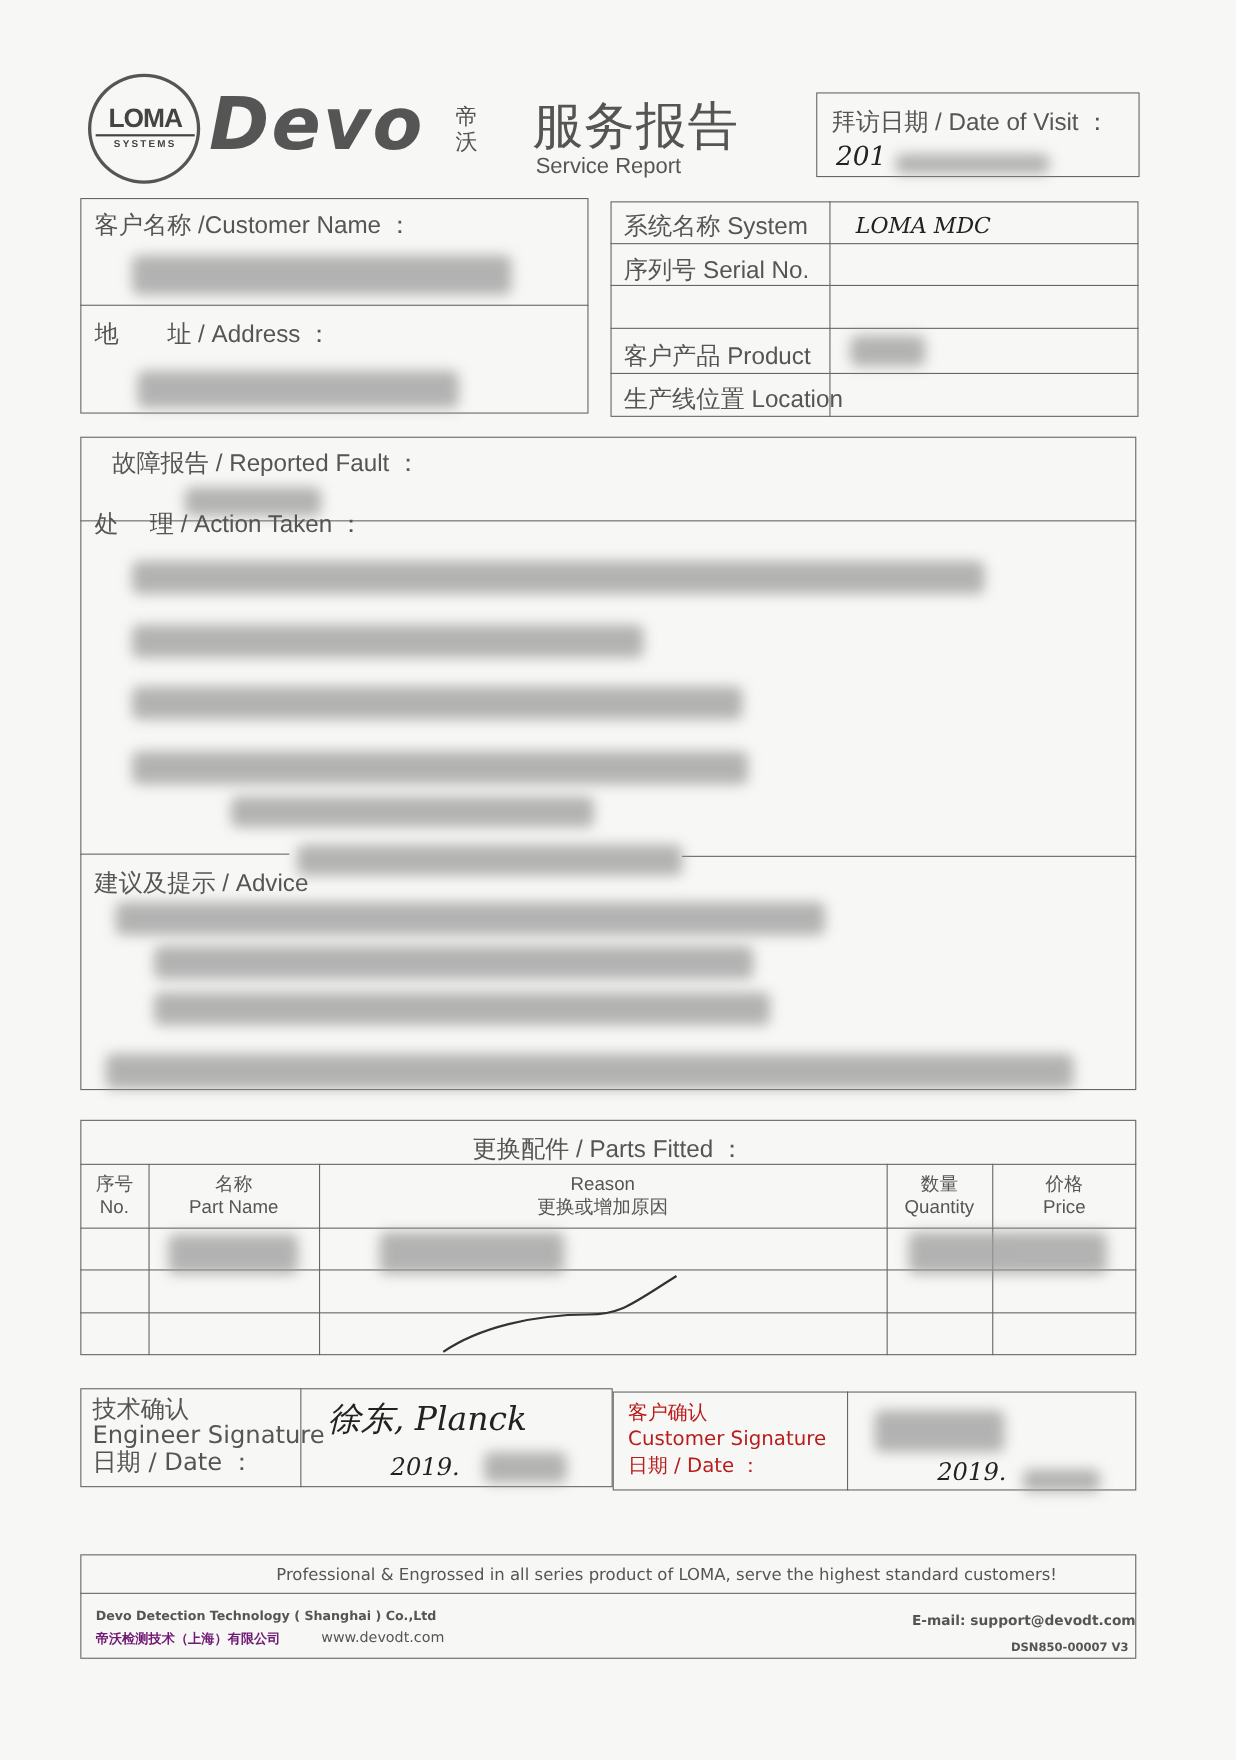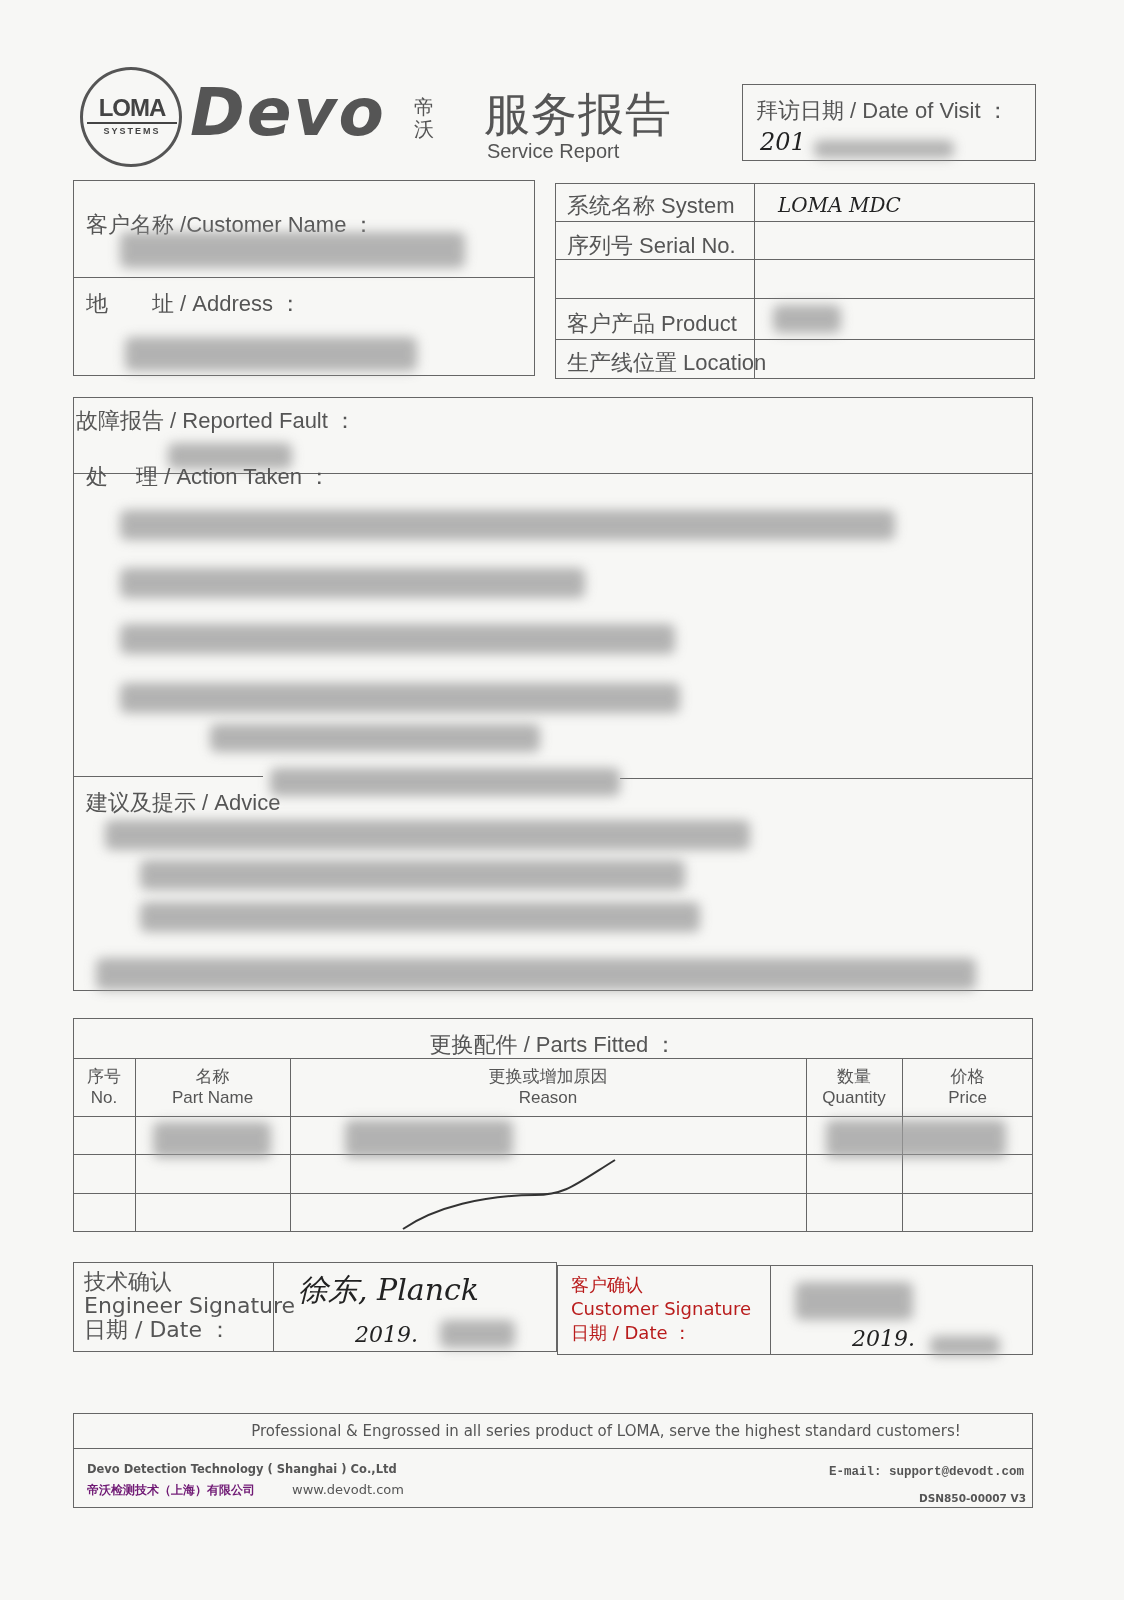--- a/index.html
+++ b/index.html
@@ -29,21 +29,21 @@
 <div class="abs" style="left:484px;top:84px;font-size:46px;color:#555;letter-spacing:1px;">服务报告</div>
 <div class="abs" style="left:487px;top:140px;font-size:20px;color:#555;">Service Report</div>
 
 <div class="box" style="left:742px;top:84px;width:294px;height:77px;"></div>
 <div class="lbl" style="left:756px;top:96px;">拜访日期 / Date of Visit ：</div>
 <div class="hand" style="left:760px;top:128px;font-size:24px;">201</div>
 <div class="blur" style="left:814px;top:140px;width:140px;height:18px;"></div>
 
 <div class="box" style="left:73px;top:180px;width:462px;height:196px;"></div>
 <div class="hline" style="left:73px;top:277px;width:462px;"></div>
-<div class="lbl" style="left:86px;top:190px;margin-top:20px;">客户名称 /Customer Name ：</div>
+<div class="lbl" style="left:86px;top:190px;">客户名称 /Customer Name ：</div>
 <div class="blur" style="left:120px;top:232px;width:345px;height:36px;"></div>
 <div class="lbl" style="left:86px;top:289px;">地　　址 / Address ：</div>
 <div class="blur" style="left:125px;top:337px;width:292px;height:34px;"></div>
 
 <div class="box" style="left:555px;top:183px;width:480px;height:196px;"></div>
 <div class="vline" style="left:754px;top:183px;height:196px;"></div>
 <div class="hline" style="left:555px;top:221px;width:480px;"></div>
 <div class="hline" style="left:555px;top:259px;width:480px;"></div>
 <div class="hline" style="left:555px;top:298px;width:480px;"></div>
 <div class="hline" style="left:555px;top:339px;width:480px;"></div>
@@ -55,21 +55,21 @@
 <div class="lbl" style="left:567px;top:309px;">客户产品 Product</div>
 <div class="blur" style="left:773px;top:305px;width:68px;height:28px;"></div>
 <div class="lbl" style="left:567px;top:348px;">生产线位置 Location</div>
 <div class="lbl" style="left:770px;top:348px;"></div>
 
 <div class="box" style="left:73px;top:397px;width:960px;height:594px;"></div>
 <div class="hline" style="left:73px;top:473px;width:960px;"></div>
 <div class="hline" style="left:73px;top:776px;width:190px;"></div>
 <div class="hline" style="left:620px;top:778px;width:413px;"></div>
 
-<div class="lbl" style="left:76px;top:406px;">故障报告 / Reported Fault ：</div>
+<div class="lbl" style="left:102px;top:406px;">故障报告 / Reported Fault ：</div>
 <div class="blur" style="left:168px;top:443px;width:124px;height:26px;"></div>
 
 <div class="lbl" style="left:86px;top:462px;">处　 理 / Action Taken ：</div>
 <div class="blur" style="left:120px;top:510px;width:775px;height:30px;"></div>
 <div class="blur" style="left:120px;top:568px;width:465px;height:30px;"></div>
 <div class="blur" style="left:120px;top:624px;width:555px;height:30px;"></div>
 <div class="blur" style="left:120px;top:683px;width:560px;height:30px;"></div>
 <div class="blur" style="left:210px;top:724px;width:330px;height:28px;"></div>
 
 <div class="lbl" style="left:86px;top:788px;">建议及提示 / Advice</div>
@@ -93,22 +93,22 @@
 
 <div class="abs center" style="left:73px;top:1066px;width:62px;font-size:17px;line-height:21px;">
   <div>序号</div>
   <div>No.</div>
 </div>
 <div class="abs center" style="left:135px;top:1066px;width:155px;font-size:17px;line-height:21px;">
   <div>名称</div>
   <div>Part Name</div>
 </div>
 <div class="abs center" style="left:290px;top:1066px;width:516px;font-size:17px;line-height:21px;">
+  <div>Reason</div>
   <div>更换或增加原因</div>
-  <div>Reason</div>
 </div>
 <div class="abs center" style="left:806px;top:1066px;width:96px;font-size:17px;line-height:21px;">
   <div>数量</div>
   <div>Quantity</div>
 </div>
 <div class="abs center" style="left:902px;top:1066px;width:131px;font-size:17px;line-height:21px;">
   <div>价格</div>
   <div>Price</div>
 </div>
 
@@ -141,14 +141,14 @@
 <div class="blur" style="left:795px;top:1282px;width:118px;height:38px;"></div>
 <div class="hand" style="left:852px;top:1326px;font-size:22px;">2019.</div>
 <div class="blur" style="left:930px;top:1336px;width:70px;height:20px;"></div>
 
 <div class="box" style="left:73px;top:1413px;width:960px;height:95px;"></div>
 <div class="hline" style="left:73px;top:1448px;width:960px;"></div>
 <div class="abs center footer-text" style="left:73px;top:1422px;width:1066px;font-size:15px;color:#555;">Professional &amp; Engrossed in all series product of LOMA, serve the highest standard customers!</div>
 <div class="abs footer-text" style="left:87px;top:1462px;font-size:11.5px;color:#555;font-weight:bold;">Devo Detection Technology ( Shanghai ) Co.,Ltd</div>
 <div class="abs footer-text" style="left:87px;top:1482px;font-size:12px;color:#701a75;font-weight:bold;">帝沃检测技术（上海）有限公司</div>
 <div class="abs footer-text" style="left:292px;top:1482px;font-size:13px;color:#555;">www.devodt.com</div>
-<div class="abs footer-text" style="left:829px;top:1465px;font-size:12.5px;color:#555;font-weight:bold;font-family:Liberation Mono, monospace;">E-mail: support@devodt.com</div>
+<div class="abs footer-text" style="left:829px;top:1465px;font-size:12.5px;color:#555;font-weight:bold;">E-mail: support@devodt.com</div>
 <div class="abs footer-text" style="left:919px;top:1492px;font-size:10.5px;color:#555;font-weight:bold;">DSN850-00007 V3</div>
 
 </body></html>

